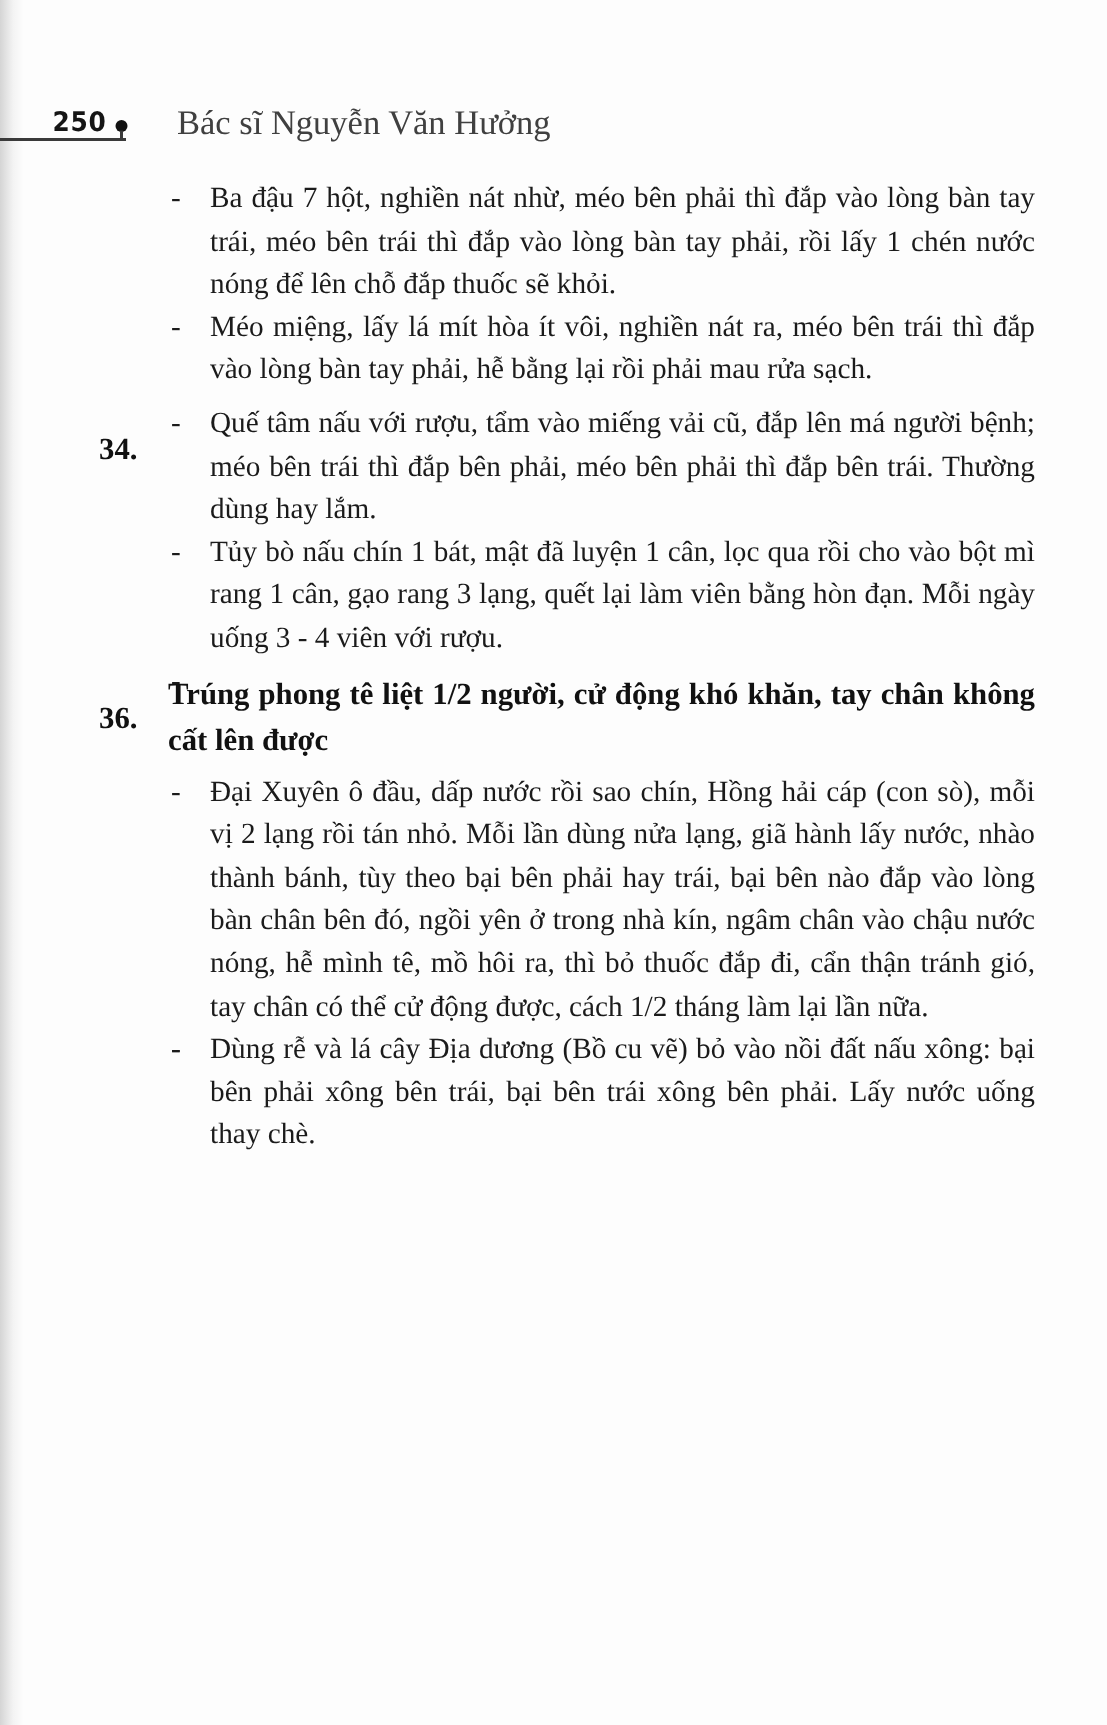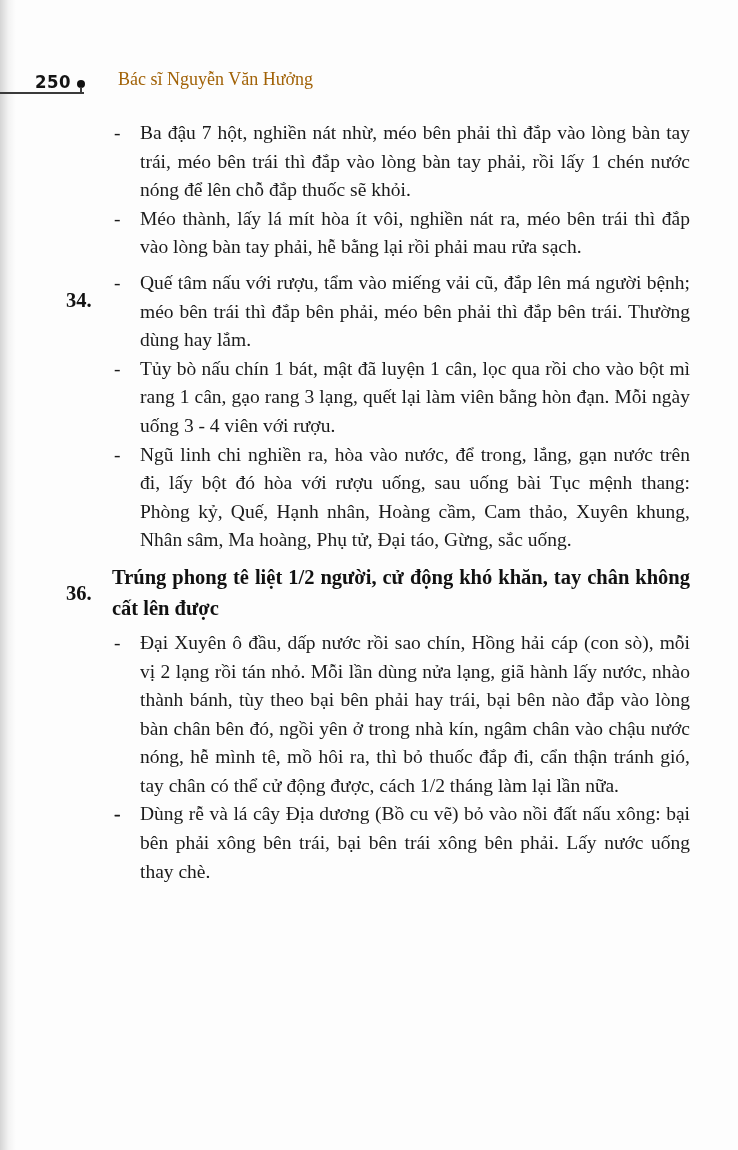--- a/index.html
+++ b/index.html
@@ -67,22 +67,22 @@
     left: 3px;
     top: 7px;
     width: 1.5px;
     height: 7px;
     background: #3a3a3a;
   }
   .header-title {
     position: absolute;
     left: 118px;
     top: 50px;
-    font-size: 18px;
-    color: #a16207;
+    font-size: 23px;
+    color: #404040;
   }
 
   
   .content {
     margin: 22px 0 0;
     padding: 0 48px 0 112px;
     font-size: 19.5px;
     line-height: 28.6px;
     text-align: justify;
   }
@@ -123,41 +123,40 @@
   </div>
 
   <div class="content" id="content">
     <div class="bullet-item">
       <span class="bullet-marker">-</span>
       <span class="bullet-text">Ba đậu 7 hột, nghiền nát nhừ, méo bên phải thì đắp vào lòng bàn tay trái, méo bên trái thì đắp vào lòng bàn tay phải, rồi lấy 1 chén nước nóng để lên chỗ đắp thuốc sẽ khỏi.</span>
     </div>
 
     <div class="bullet-item">
       <span class="bullet-marker">-</span>
-      <span class="bullet-text">Méo thành, lấy lá mít hòa ít vôi, nghiền nát ra, méo bên trái thì đắp vào lòng bàn tay phải, hễ bằng lại rồi phải mau rửa sạch.</span>
+      <span class="bullet-text">Méo miệng, lấy lá mít hòa ít vôi, nghiền nát ra, méo bên trái thì đắp vào lòng bàn tay phải, hễ bằng lại rồi phải mau rửa sạch.</span>
     </div>
 
     <div class="section-heading">
       <span class="section-number">34.</span>
     </div>
 
     <div class="bullet-item">
       <span class="bullet-marker">-</span>
       <span class="bullet-text">Quế tâm nấu với rượu, tẩm vào miếng vải cũ, đắp lên má người bệnh; méo bên trái thì đắp bên phải, méo bên phải thì đắp bên trái. Thường dùng hay lắm.</span>
     </div>
 
 
     <div class="bullet-item">
       <span class="bullet-marker">-</span>
       <span class="bullet-text">Tủy bò nấu chín 1 bát, mật đã luyện 1 cân, lọc qua rồi cho vào bột mì rang 1 cân, gạo rang 3 lạng, quết lại làm viên bằng hòn đạn. Mỗi ngày uống 3 - 4 viên với rượu.</span>
     </div>
 
     <div class="bullet-item">
       <span class="bullet-marker">-</span>
-      <span class="bullet-text">Ngũ linh chi nghiền ra, hòa vào nước, để trong, lắng, gạn nước trên đi, lấy bột đó hòa với rượu uống, sau uống bài Tục mệnh thang: Phòng kỷ, Quế, Hạnh nhân, Hoàng cầm, Cam thảo, Xuyên khung, Nhân sâm, Ma hoàng, Phụ tử, Đại táo, Gừng, sắc uống.</span>
     </div>
 
     <div class="section-heading">
       <span class="section-number">36.</span>
       <span class="section-title">Trúng phong tê liệt 1/2 người, cử động khó khăn, tay chân không cất lên được</span>
     </div>
 
     <div class="bullet-item">
       <span class="bullet-marker">-</span>
       <span class="bullet-text">Đại Xuyên ô đầu, dấp nước rồi sao chín, Hồng hải cáp (con sò), mỗi vị 2 lạng rồi tán nhỏ. Mỗi lần dùng nửa lạng, giã hành lấy nước, nhào thành bánh, tùy theo bại bên phải hay trái, bại bên nào đắp vào lòng bàn chân bên đó, ngồi yên ở trong nhà kín, ngâm chân vào chậu nước nóng, hễ mình tê, mồ hôi ra, thì bỏ thuốc đắp đi, cẩn thận tránh gió, tay chân có thể cử động được, cách 1/2 tháng làm lại lần nữa.</span>

